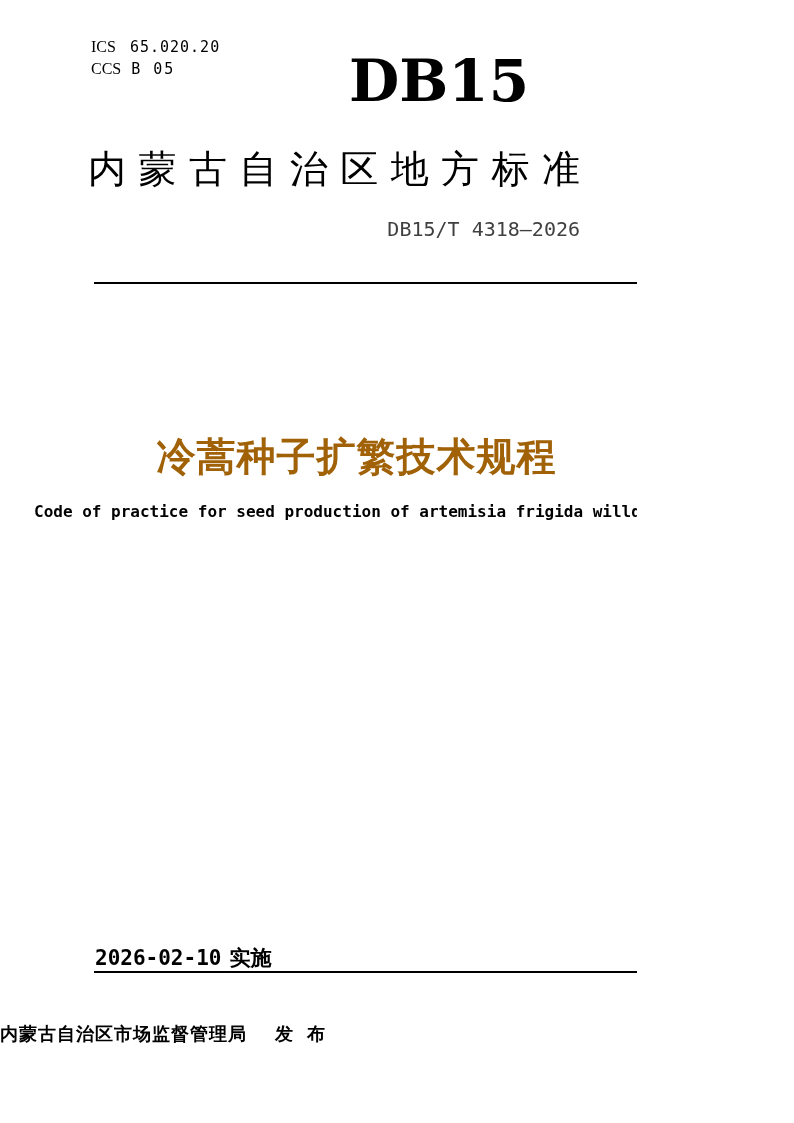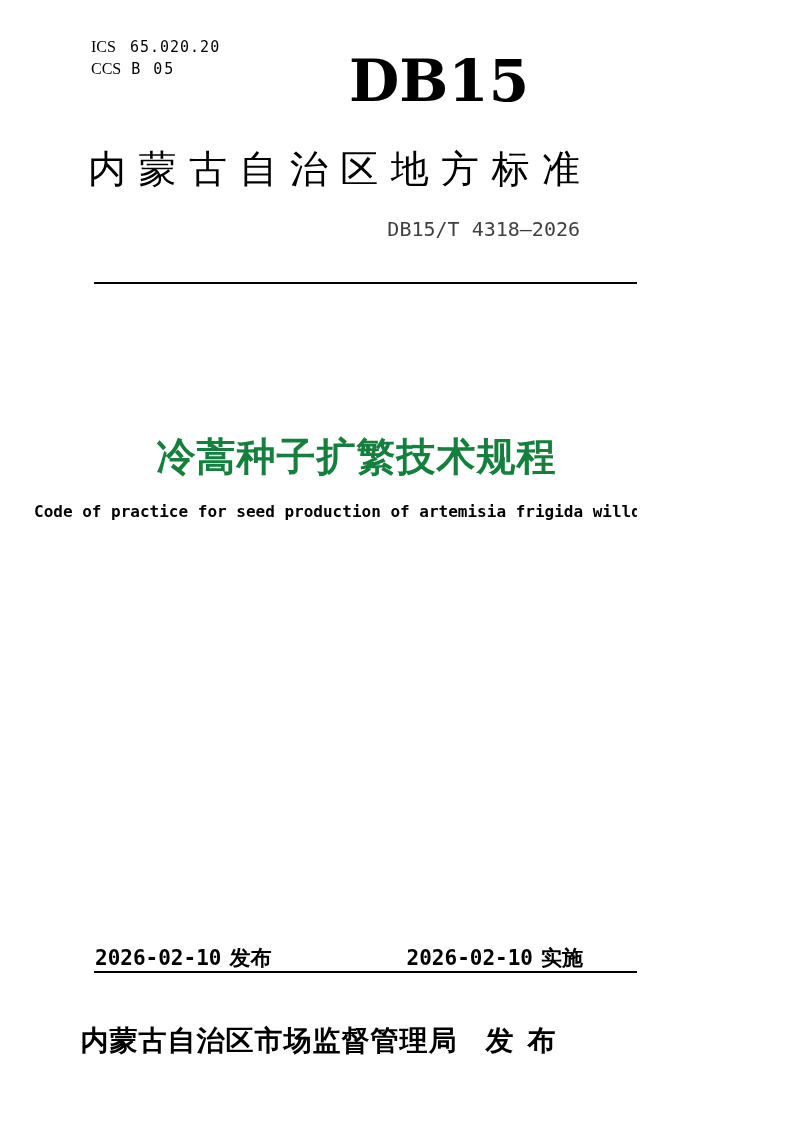--- a/index.html
+++ b/index.html
@@ -93,21 +93,21 @@
     position: absolute;
     left: 0;
     right: 0;
     top: 430px;
     margin: 0;
     padding-left: 76px;
     text-align: center;
     font-size: 39px;
     font-weight: 700;
     letter-spacing: 1px;
-    color: #15803d;
+    color: #a16207;
   }
 
   
   .title-en {
     position: absolute;
     left: 0;
     right: 0;
     top: 502px;
     padding-left: 34px;
     text-align: right;
@@ -140,22 +140,22 @@
     margin-left: 8px;
     font-weight: 600;
   }
 
   
   .publisher-row {
     position: absolute;
     left: 0;
     right: 0;
     top: 1022px;
-    text-align: center;
-    font-size: 28px;
+    text-align: left;
+    font-size: 18px;
     font-weight: 600;
     letter-spacing: 1px;
     color: #000;
     white-space: nowrap;
   }
   .pub-act1 { margin-left: 28px; }
   .pub-act2 { margin-left: 13px; }
 </style>
 </head>
 <body>
@@ -188,23 +188,20 @@
 
   <div class="std-number">DB15/T 4318—2026</div>
 
   <div class="rule rule-top"></div>
 
   <h1 class="title-cn">冷蒿种子扩繁技术规程</h1>
 
   <div class="title-en">Code of practice for seed production of artemisia frigida willd</div>
 
   <div class="date-row">
-    <div class="date-left">
-      <span class="date-num">2026-02-10</span><span class="date-label">发布</span>
-    </div>
     <div class="date-right">
       <span class="date-num">2026-02-10</span><span class="date-label">实施</span>
     </div>
   </div>
 
   <div class="rule rule-bottom"></div>
 
   <div class="publisher-row">
     <span>内蒙古自治区市场监督管理局</span><span class="pub-act1">发</span><span class="pub-act2">布</span>
   </div>

